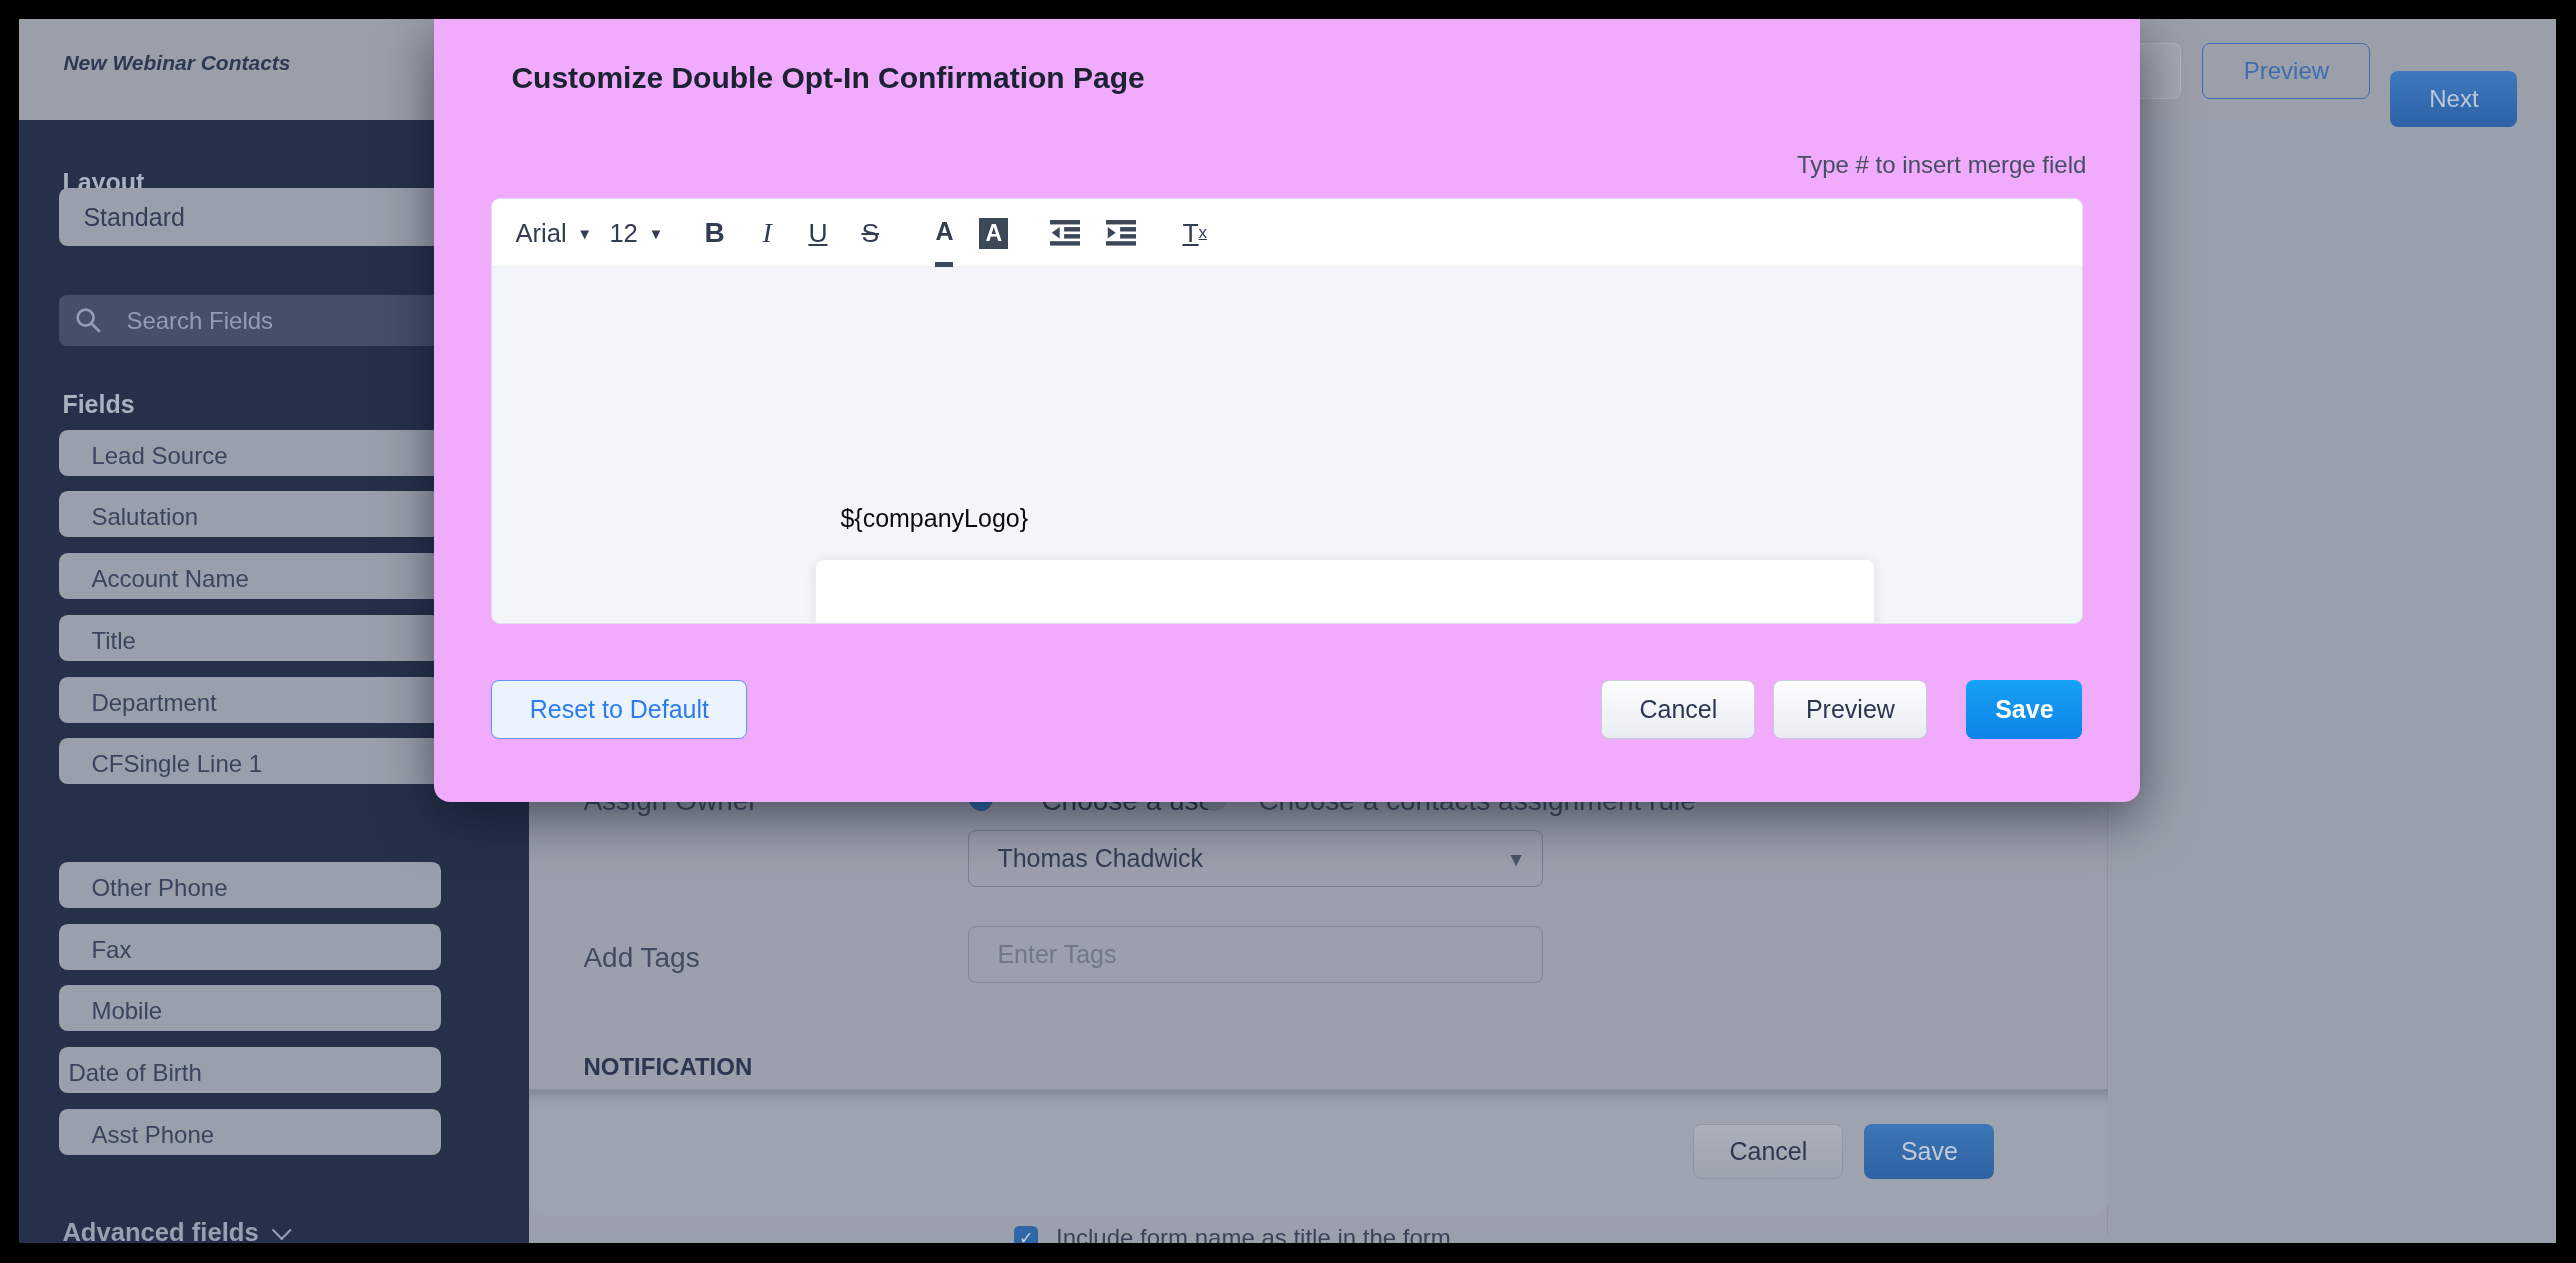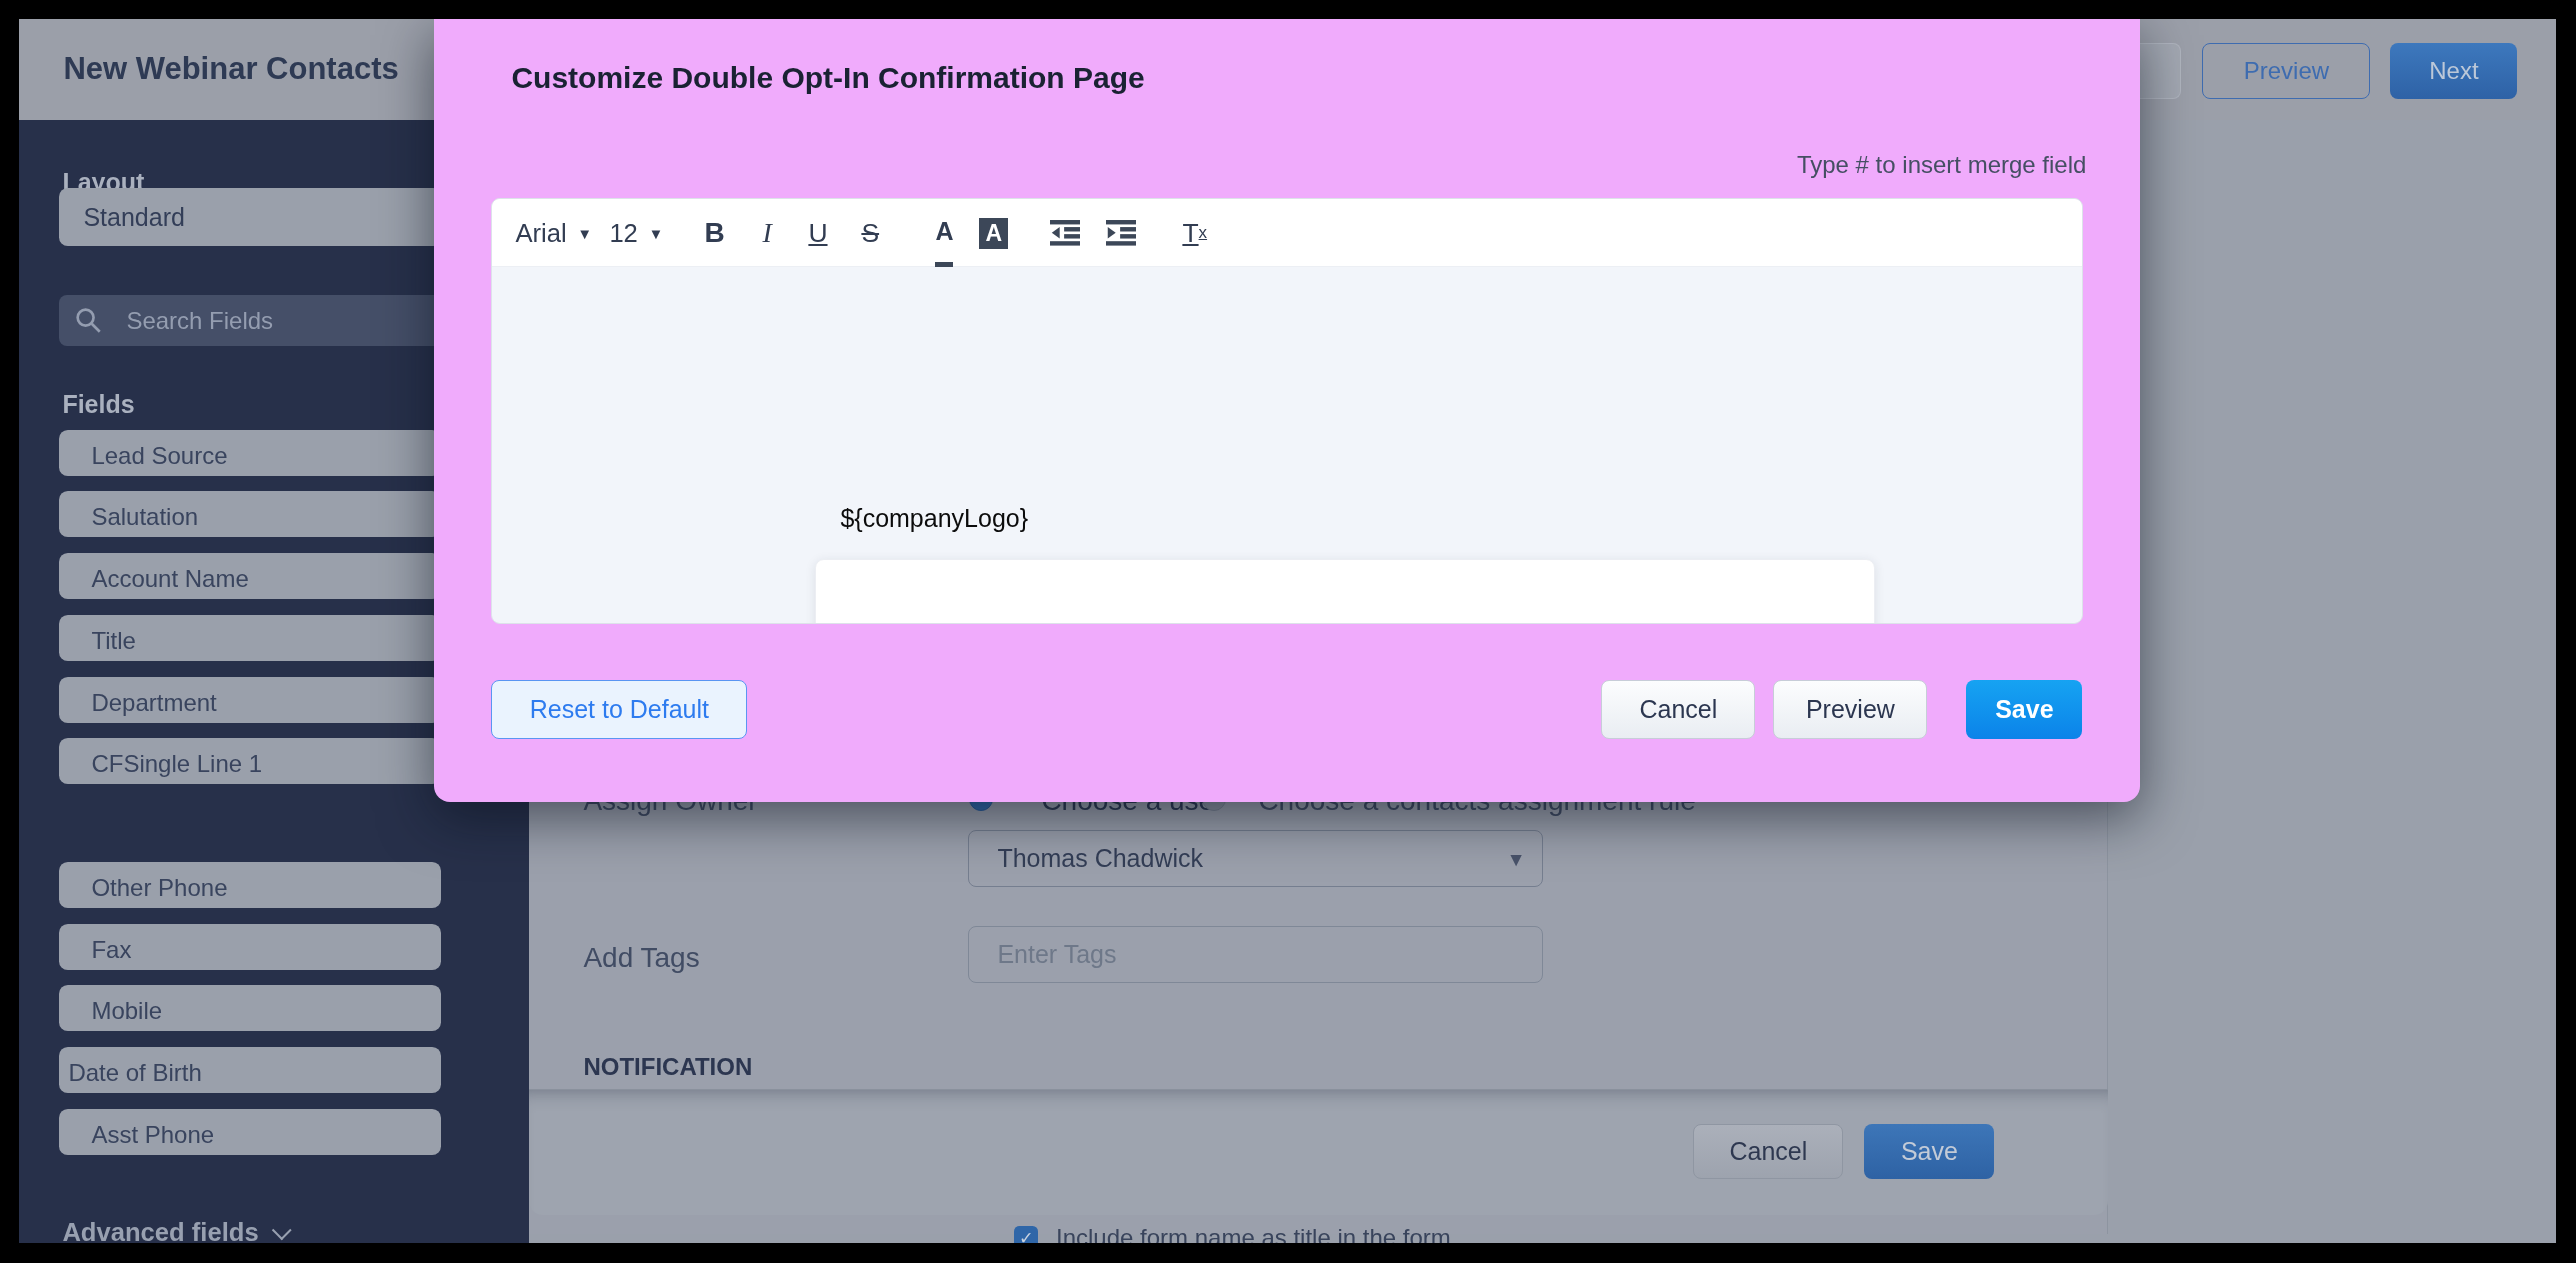--- a/index.html
+++ b/index.html
@@ -4,25 +4,25 @@
 <style>
   html,body{margin:0;padding:0;background:#000;}
   *{box-sizing:border-box;font-family:"Liberation Sans",sans-serif;}
   #stage{position:relative;width:2576px;height:1263px;background:#000;overflow:hidden;}
   #screen{position:absolute;left:19.4px;top:19.4px;width:2537px;height:1224px;background:#9aa0ab;overflow:hidden;}
 
   .abs{position:absolute;}
 
   
   #app-header{left:0;top:0;width:2537px;height:101px;background:#9b9fa9;z-index:2;}
-  #app-title{left:44px;top:32px;font-size:31px;font-weight:bold;color:#2e3a54;white-space:nowrap;}
+  #app-title{left:44px;top:32px;font-size:21px;font-weight:bold;color:#2e3a54;white-space:nowrap;font-style:italic;}
   .hdr-btn{top:24px;height:56px;border-radius:8px;font-size:24px;display:flex;align-items:center;justify-content:center;}
   #hdr-partial-btn{left:2121px;width:41px;background:#a3a8b2;border:1.8px solid #b0b5bf;border-left:none;border-radius:0 8px 8px 0;}
   #hdr-preview-btn{left:2183px;width:168px;background:transparent;border:1.8px solid #3e6cb0;color:#3e6cb0;}
-  #hdr-next-btn{left:2371px;width:127px;background:linear-gradient(180deg,#3d78bd,#2e62a6);color:#bcc8d8;border:none;}
+  #hdr-next-btn{left:2371px;width:127px;background:linear-gradient(180deg,#3d78bd,#2e62a6);color:#bcc8d8;border:none;margin-top:28px;}
 
   
   #sidebar{left:0;top:101px;width:510px;height:1123px;background:#27304a;z-index:3;}
   .side-label{left:43px;font-size:25px;font-weight:bold;color:#aab1bf;}
   #layout-chip{left:40px;top:68px;width:383px;height:58px;background:#9aa0ab;border-radius:8.8px;color:#333e58;font-size:25px;line-height:58px;padding-left:24px;}
   #search-box{left:40px;top:175px;width:383px;height:51px;background:#454f68;border-radius:8px;color:#949db0;font-size:24px;line-height:51px;padding-left:67px;}
   #search-icon{left:56px;top:187px;width:26.5px;height:26.5px;}
   #fields-list .chip{position:absolute;left:40px;width:382px;height:46px;background:#9aa0ab;border-radius:8.8px;color:#39445e;font-size:24px;line-height:51px;padding-left:32px;}
   #advanced-row{left:43px;top:1098px;font-size:25.6px;font-weight:bold;color:#98a0b0;}
   .chev{display:inline-block;width:14px;height:14px;border-right:2.6px solid #98a0b0;border-bottom:2.6px solid #98a0b0;transform:rotate(45deg) translateY(-5.3px);margin-left:12.4px;}

